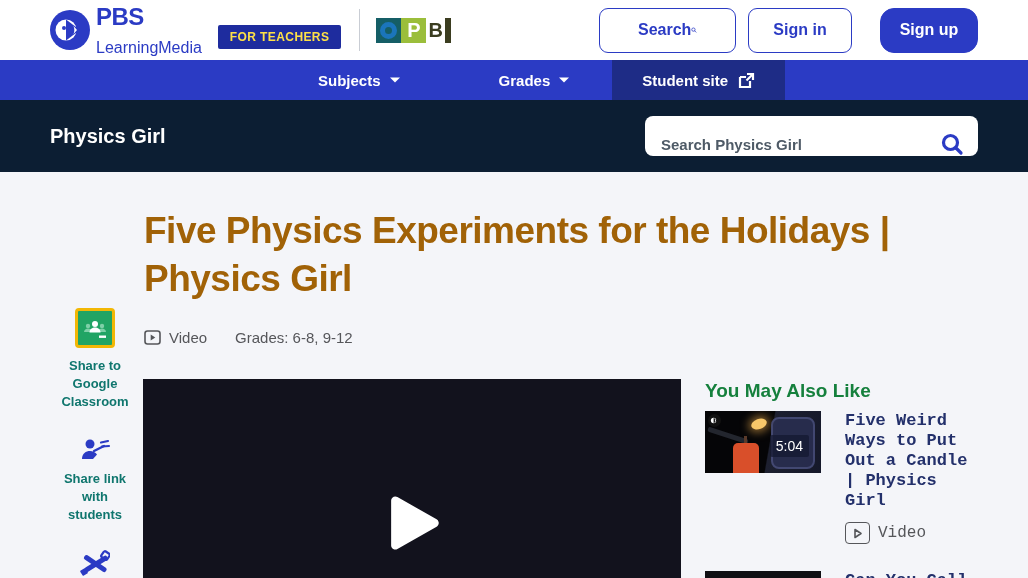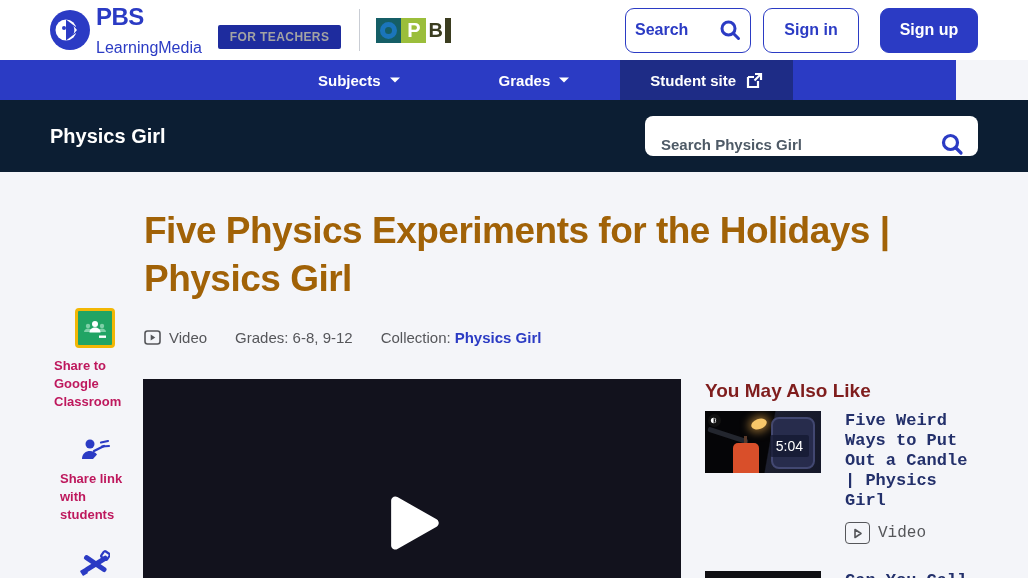--- a/index.html
+++ b/index.html
@@ -16,55 +16,55 @@
     background:#ffffff; display:flex; align-items:center;
     padding:0 50px;
   }
   .logo-group { display:flex; align-items:center; cursor:pointer; }
   .pbs-mark { width:40px; height:40px; }
   .logo-text { margin-left:6px; line-height:1; }
   .logo-brand { font-size:24px; font-weight:bold; color:#2B3BC4; letter-spacing:-0.5px; }
   .logo-sub { font-size:16px; color:#2B3BC4; margin-top:11px; }
   .teacher-badge {
     margin-left:16px; margin-top:14px;
-    background:#1E2C9E; color:#a3a3a3; font-size:12px; font-weight:bold;
+    background:#1E2C9E; color:#fde047; font-size:12px; font-weight:bold;
     letter-spacing:0.4px; padding:5px 12px; border-radius:2px;
   }
   .header-divider { width:1px; height:42px; background:#c9cdd4; margin-left:18px; }
   .opb-logo { display:flex; margin-left:16px; }
   .opb-sq { width:25px; height:25px; display:flex; align-items:center; justify-content:center;
     font-weight:bold; font-size:20px; }
   .opb-o { background:#155E66; }
   .opb-o .ring { width:17px; height:17px; border:5px solid #1B75BB; border-radius:50%; }
   .opb-p { background:#9BBE3B; color:#fff; }
   .opb-b { background:#fff; color:#3B3D20; border-right:6px solid #3B3D20; }
   .header-spacer { flex:1; }
   .hdr-btn {
     height:45px; border-radius:9px; border:1.5px solid #2B3BC4; background:#fff;
     color:#2B3BC4; font-weight:bold; font-size:16px; cursor:pointer;
     display:flex; align-items:center; justify-content:center;
     font-family:"Liberation Sans", sans-serif;
   }
-  .search-btn { width:126px; justify-content:space-between; padding:0 9px; margin-right:12px; }
-  .signin-btn { width:96px; margin-right:21px; }
-  .signup-btn { width:98px; background:#2B3BC4; color:#fff; }
+  .search-btn { width:137px; justify-content:space-between; padding:0 38px; margin-right:12px; }
+  .signin-btn { width:104px; margin-right:28px; }
+  .signup-btn { width:98px; background:#2B3BC4; color:#fff;border-radius:14px; }
 
   
   .navbar {
-    position:absolute; top:60px; left:0; width:956px; height:40px;
+    position:absolute; top:60px; left:0; width:1028px; height:40px;
     background:#2B3BC4; display:flex; align-items:stretch; color:#fff;
   }
   .nav-item {
     display:flex; align-items:center; gap:8px; padding:0 20px;
     font-size:15px; font-weight:bold; cursor:pointer;
   }
   .nav-item.first { margin-left:298px; }
   .nav-item.grades { margin-left:58px; }
   .student-site {
-    margin-left:30px; background:#1E2C86; padding:0 30px;
+    margin-left:22px; background:#1E2C86; padding:0 30px;
     display:flex; align-items:center; gap:10px; font-size:15px; font-weight:bold; cursor:pointer;
   }
 
   
   .collection-bar {
     position:absolute; top:100px; left:0; width:1028px; height:72px;
     background:#0C1E33; display:flex; align-items:center; justify-content:space-between;
     padding:0 50px;
   }
   .collection-title { color:#fff; font-size:20px; font-weight:bold; cursor:pointer; }
@@ -95,41 +95,41 @@
   .meta-collection a { color:#2B3BC4; font-weight:bold; text-decoration:none; cursor:pointer; margin-left:4px; }
 
   
   .share-rail {
     position:absolute; left:54px; top:308px; width:82px;
     display:flex; flex-direction:column; align-items:center;
   }
   .share-item { display:flex; flex-direction:column; align-items:center; cursor:pointer; }
   .share-item + .share-item { margin-top:26px; }
   .share-label {
-    margin-top:9px; color:#be185d; font-size:13px; font-weight:bold;
-    line-height:18px; max-width:82px;
+    margin-top:9px; color:#0f766e; font-size:13px; font-weight:bold;
+    line-height:18px; text-align:center; max-width:82px;
   }
   .share-item.students .share-label { max-width:70px; }
   .gc-icon {
     width:40px; height:40px; background:#21A464; border:3px solid #F2B705;
     border-radius:4px; display:flex; align-items:center; justify-content:center;
   }
 
   
   .player {
     position:absolute; left:143px; top:379px; width:538px; height:199px;
     background:#12121D; cursor:pointer;
   }
   .play-btn { position:absolute; left:243px; top:114px; width:56px; height:60px; }
 
   
   .related {
     position:absolute; left:705px; top:380px; width:285px;
   }
-  .related-heading { font-size:19px; font-weight:bold; color:#7f1d1d; }
+  .related-heading { font-size:19px; font-weight:bold; color:#15803d; }
   .related-card { display:flex; margin-top:9px; cursor:pointer; }
   .related-card.second { margin-top:27px; }
   .thumb {
     position:relative; width:116px; height:62px; flex-shrink:0; overflow:hidden;
     background:#0c0a10;
   }
   .thumb-pbs {
     position:absolute; top:3px; left:3px; width:13px; height:13px; background:#111;
     border-radius:50%; display:flex; align-items:center; justify-content:center;
   }
@@ -238,23 +238,20 @@
 
   <div class="meta-row">
     <div class="meta-type">
       <svg width="17" height="15" viewBox="0 0 17 15">
         <rect x="1" y="1" width="15" height="13" rx="2.5" fill="none" stroke="#55565A" stroke-width="1.6"></rect>
         <path d="M6.7 4.6 L11.3 7.5 L6.7 10.4 Z" fill="#55565A"></path>
       </svg>
       <span>Video</span>
     </div>
     <div class="meta-grades">Grades: 6-8, 9-12</div>
-    <div class="meta-collection">
-      <span>Collection:</span><a>Physics Girl</a>
-    </div>
   </div>
 
   <div class="share-rail">
     <div class="share-item">
       <div class="gc-icon">
         <svg width="26" height="22" viewBox="0 0 26 22">
           <circle cx="6" cy="9" r="2.2" fill="#7fd0a8"></circle>
           <path d="M2 15 c0-2.4 2-3.6 4-3.6 s4 1.2 4 3.6 Z" fill="#7fd0a8"></path>
           <circle cx="20" cy="9" r="2.2" fill="#7fd0a8"></circle>
           <path d="M16 15 c0-2.4 2-3.6 4-3.6 s4 1.2 4 3.6 Z" fill="#7fd0a8"></path>

